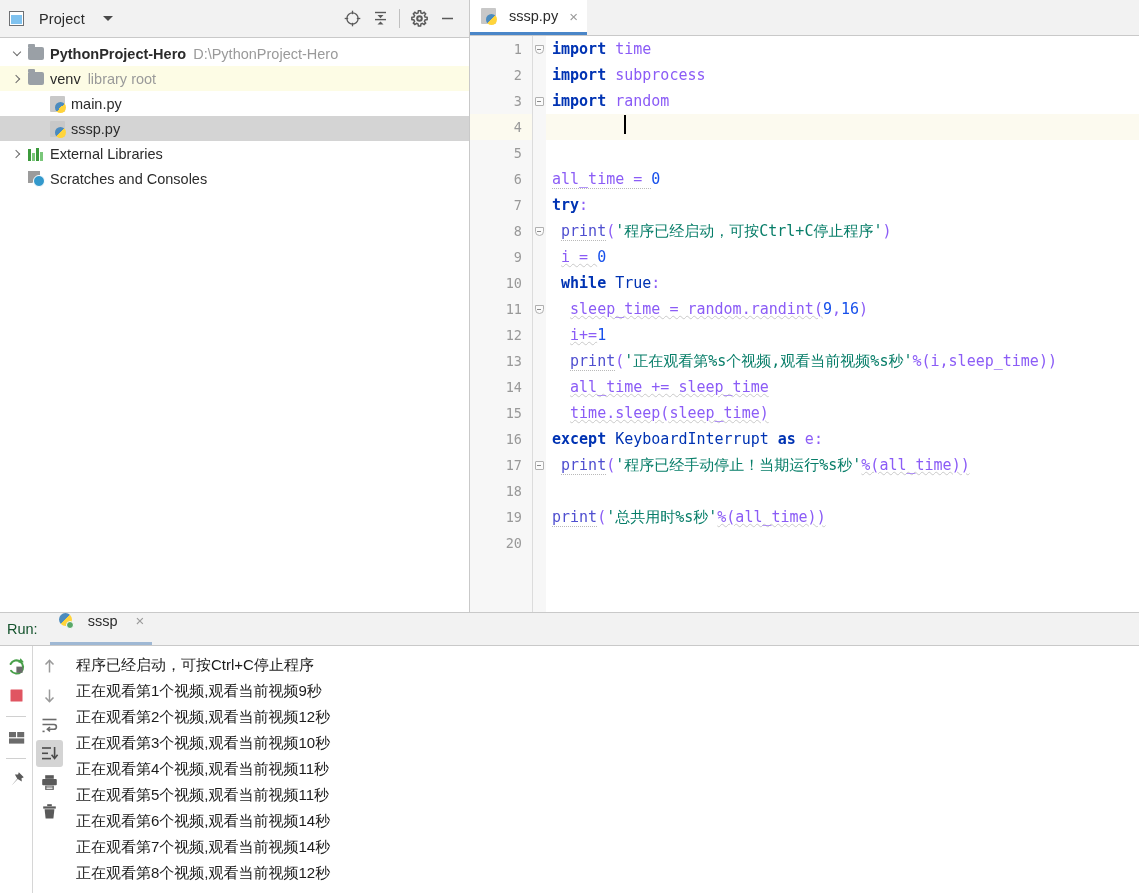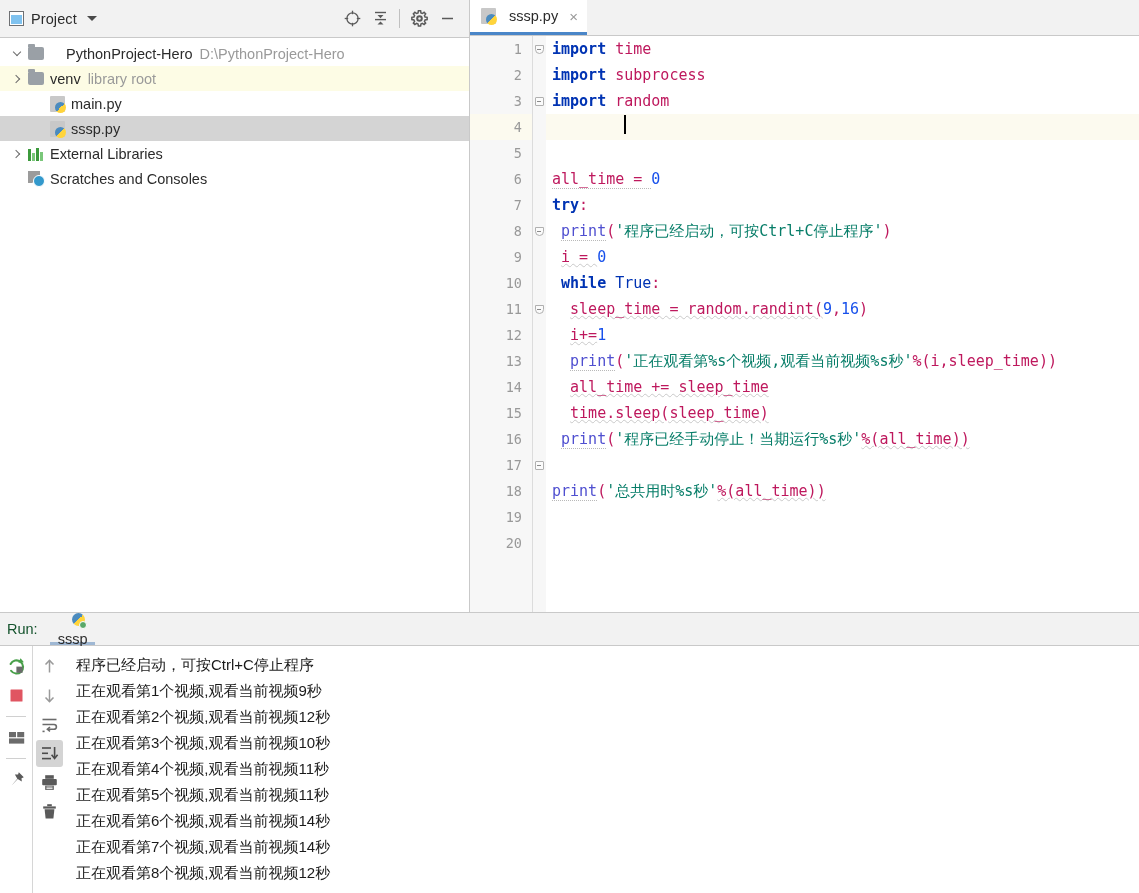--- a/index.html
+++ b/index.html
@@ -28,21 +28,21 @@
     position: relative;
     border-right: 1px solid #c9c9c9;
   }
   #project-header {
     height: 38px;
     background: #f2f2f2;
     border-bottom: 1px solid #c9c9c9;
     display: flex; align-items: center;
     padding: 0 8px 0 9px;
   }
-  .ph-left { display: flex; align-items: center; gap: 7px; }
+  .ph-left { display: flex; align-items: center; gap: 15px; }
   .proj-square {
     width: 15px; height: 15px;
     border: 1px solid #6e7073;
     background: #ffffff;
     position: relative;
   }
   .proj-square::after {
     content: ""; position: absolute;
     left: 1px; top: 3px; right: 1px; bottom: 1px;
     background: #7fc2ef;
@@ -112,21 +112,21 @@
   }
   .scratch-ico::before{
     content:""; position:absolute; left:0; top:0; width:12px; height:12px;
     background:#8a8a8a; clip-path: polygon(0 0,100% 0,100% 35%,35% 100%,0 100%);
     opacity:.85;
   }
   .scratch-ico::after{
     content:""; position:absolute; right:-1px; bottom:-1px; width:10px; height:10px;
     border-radius:50%; background:#3399cc; border:1.5px solid #ffffff;
   }
-  .t-bold { font-weight: normal; margin-left: 16px; }
+  .t-bold { font-weight: bold; }
   .t-gray { color: #9a9a9a; margin-left: 7px; }
   .t-name { color: #2b2b2b; }
 
   
   #editor-area {
     flex: 1; height: 612px; position: relative;
     background: #ffffff; overflow: hidden;
   }
   #tab-bar {
     height: 36px; background: #f2f2f2;
@@ -166,21 +166,21 @@
     font-family: "DejaVu Sans Mono", monospace;
     font-size: 15px; overflow: hidden;
   }
   .cl { height: 26px; line-height: 26px; white-space: pre; padding-left: 6px; }
   .cl.cur { background: #fcfaef; }
   .kw { color: #0033b3; font-weight: bold; }
   .kwp { color: #0033b3; }
   .fn { color: #4f4fd0; }
   .str { color: #067d68; }
   .num { color: #1750eb; }
-  .id { color: #be185d; text-align: center; }
+  .id { color: #8b5cf6; text-align: center; }
   .cls { color: #0033b3; }
   .und { border-bottom: 1px dotted #b9b9b9; }
   .wavy { text-decoration: underline; text-decoration-style: wavy; text-decoration-color: #c9c9c9; text-decoration-thickness: 1px; }
   #caret {
     position: absolute; left: 78px; top: 79px;
     width: 2px; height: 19px; background: #000000;
   }
   .fold {
     position: absolute; right: 1px; width: 12px; height: 12px;
     display: flex; align-items: center; justify-content: center;
@@ -206,23 +206,23 @@
     height: 33px; background: #f2f2f2;
     display: flex; align-items: stretch;
     border-bottom: 1px solid #c9c9c9;
   }
   #run-label {
     display: flex; align-items: center;
     padding: 0 12px 0 7px;
     font-size: 14.5px; color: #14532d;
   }
   #run-tab {
-    display: flex; align-items: flex-end; gap: 2px;
+    display: flex; align-items: flex-start; gap: 14px;
     padding: 0 8px; border-bottom: 3px solid #9fb8d4;
-    font-size: 14.5px; color: #2b2b2b; flex-direction: column;
+    font-size: 14.5px; color: #2b2b2b;
   }
   .py-run-ico {
     width: 16px; height: 16px; position: relative; flex: none;
   }
   .py-run-ico::before{
     content:""; position:absolute; left:1px; top:0; width:13px; height:13px;
     border-radius:50%;
     background: linear-gradient(135deg,#4b8bbe 0 50%,#ffd43b 50% 100%);
   }
   .py-run-ico::after{
@@ -416,20 +416,21 @@
           <div class="cl"><span class="id und">all_time = </span><span class="num">0</span></div>
           <div class="cl"><span class="kw">try</span><span class="id">:</span></div>
           <div class="cl"> <span class="fn und">print</span><span class="id">(</span><span class="str">'程序已经启动，可按Ctrl+C停止程序'</span><span class="id">)</span></div>
           <div class="cl"> <span class="id wavy">i = </span><span class="num">0</span></div>
           <div class="cl"> <span class="kw">while</span><span class="id"> </span><span class="kwp">True</span><span class="id">:</span></div>
           <div class="cl">  <span class="id wavy">sleep_time = random.randint(</span><span class="num">9</span><span class="id">,</span><span class="num">16</span><span class="id">)</span></div>
           <div class="cl">  <span class="id wavy">i+=</span><span class="num">1</span></div>
           <div class="cl">  <span class="fn und">print</span><span class="id">(</span><span class="str">'正在观看第%s个视频,观看当前视频%s秒'</span><span class="id">%(i,sleep_time))</span></div>
           <div class="cl">  <span class="id wavy">all_time += sleep_time</span></div>
           <div class="cl">  <span class="id wavy">time.sleep(sleep_time)</span></div>
+          <div class="cl"><span class="kw">except</span><span class="id"> </span><span class="cls">KeyboardInterrupt</span><span class="id"> </span><span class="kw">as</span><span class="id"> e:</span></div>
           <div class="cl"> <span class="fn und">print</span><span class="id">(</span><span class="str">'程序已经手动停止！当期运行%s秒'</span><span class="id wavy">%(all_time))</span></div>
           <div class="cl">&nbsp;</div>
           <div class="cl"><span class="fn und">print</span><span class="id">(</span><span class="str">'总共用时%s秒'</span><span class="id wavy">%(all_time))</span></div>
 
           <div id="caret"></div>
         </div>
 
       </div>
     </div>
   </div>

